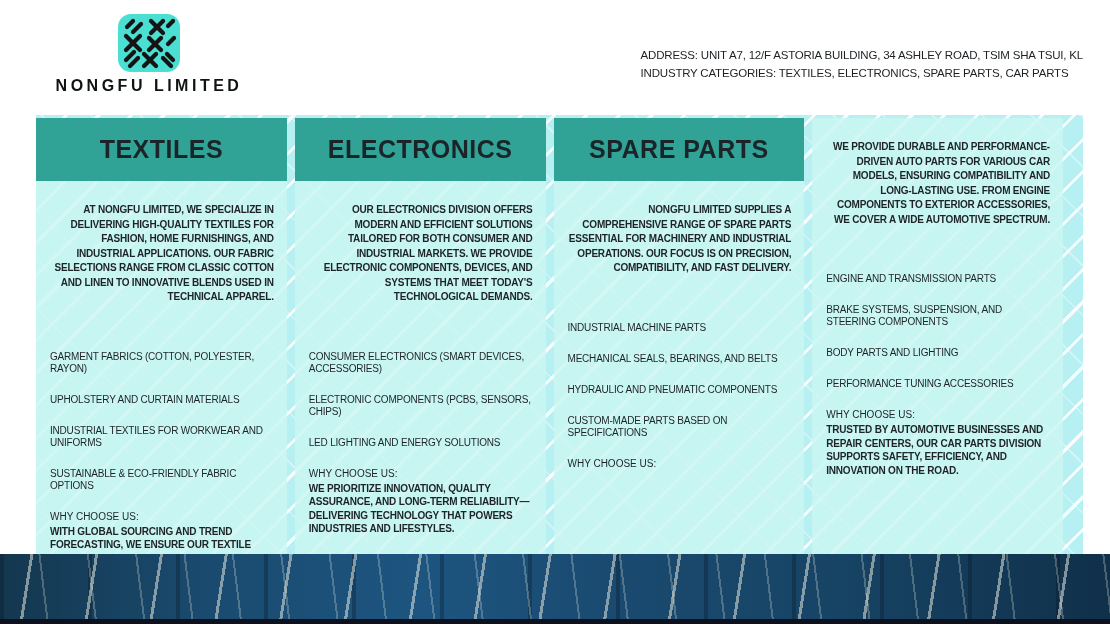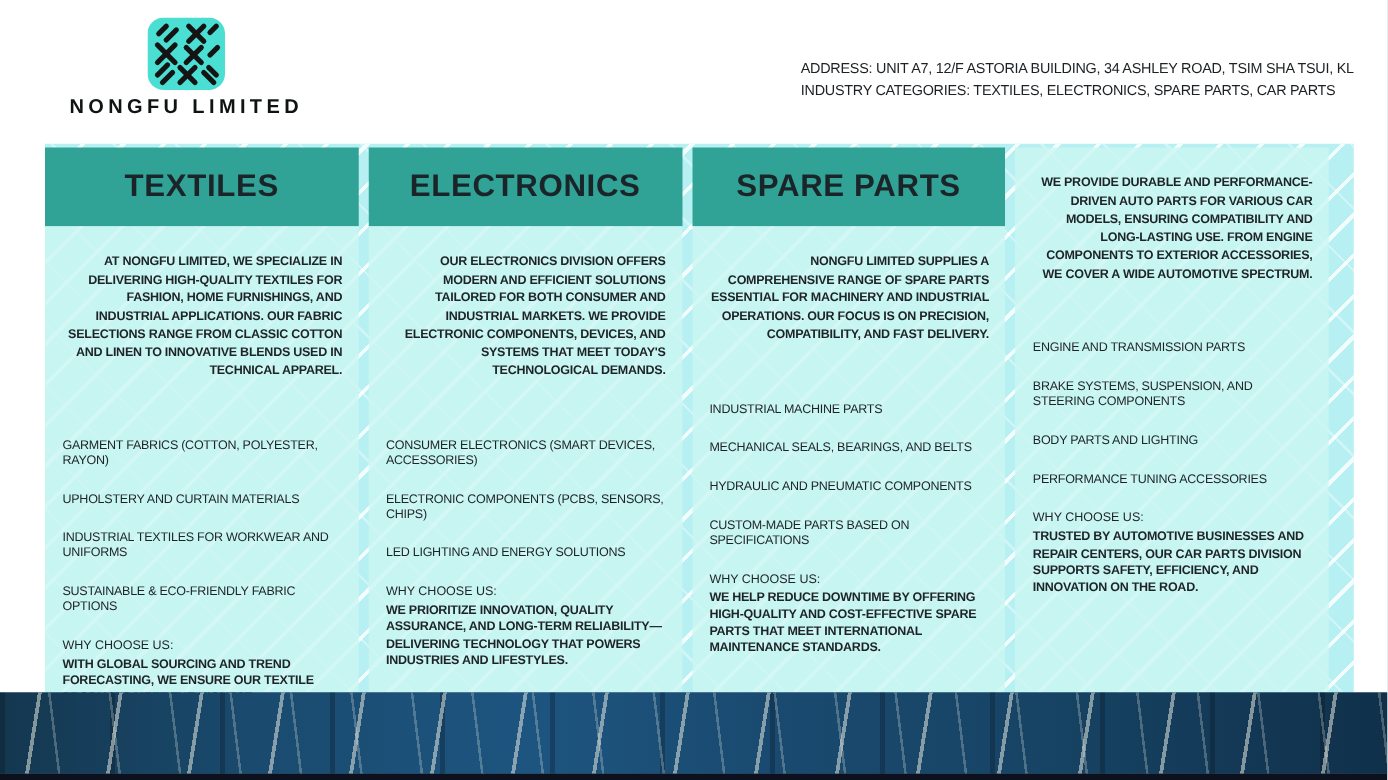--- a/index.html
+++ b/index.html
@@ -141,21 +141,20 @@
     <div class="col-body">
       <p class="intro">NONGFU LIMITED SUPPLIES A COMPREHENSIVE RANGE OF SPARE PARTS ESSENTIAL FOR MACHINERY AND INDUSTRIAL OPERATIONS. OUR FOCUS IS ON PRECISION, COMPATIBILITY, AND FAST DELIVERY.</p>
       <ul class="items">
             <li>INDUSTRIAL MACHINE PARTS</li>
             <li>MECHANICAL SEALS, BEARINGS, AND BELTS</li>
             <li>HYDRAULIC AND PNEUMATIC COMPONENTS</li>
             <li>CUSTOM-MADE PARTS BASED ON SPECIFICATIONS</li>
           </ul>
       <div class="why">
         <p class="why-label">WHY CHOOSE US:</p>
-        <p class="why-text">WE HELP REDUCE DOWNTIME BY OFFERING HIGH-QUALITY AND COST-EFFECTIVE SPARE PARTS THAT MEET INTERNATIONAL MAINTENANCE STANDARDS.</p>
       </div>
     </div>
   </section>
       <section class="column">
     <div class="col-body">
       <p class="intro">WE PROVIDE DURABLE AND PERFORMANCE-DRIVEN AUTO PARTS FOR VARIOUS CAR MODELS, ENSURING COMPATIBILITY AND LONG-LASTING USE. FROM ENGINE COMPONENTS TO EXTERIOR ACCESSORIES, WE COVER A WIDE AUTOMOTIVE SPECTRUM.</p>
       <ul class="items">
             <li>ENGINE AND TRANSMISSION PARTS</li>
             <li>BRAKE SYSTEMS, SUSPENSION, AND STEERING COMPONENTS</li>
             <li>BODY PARTS AND LIGHTING</li>

